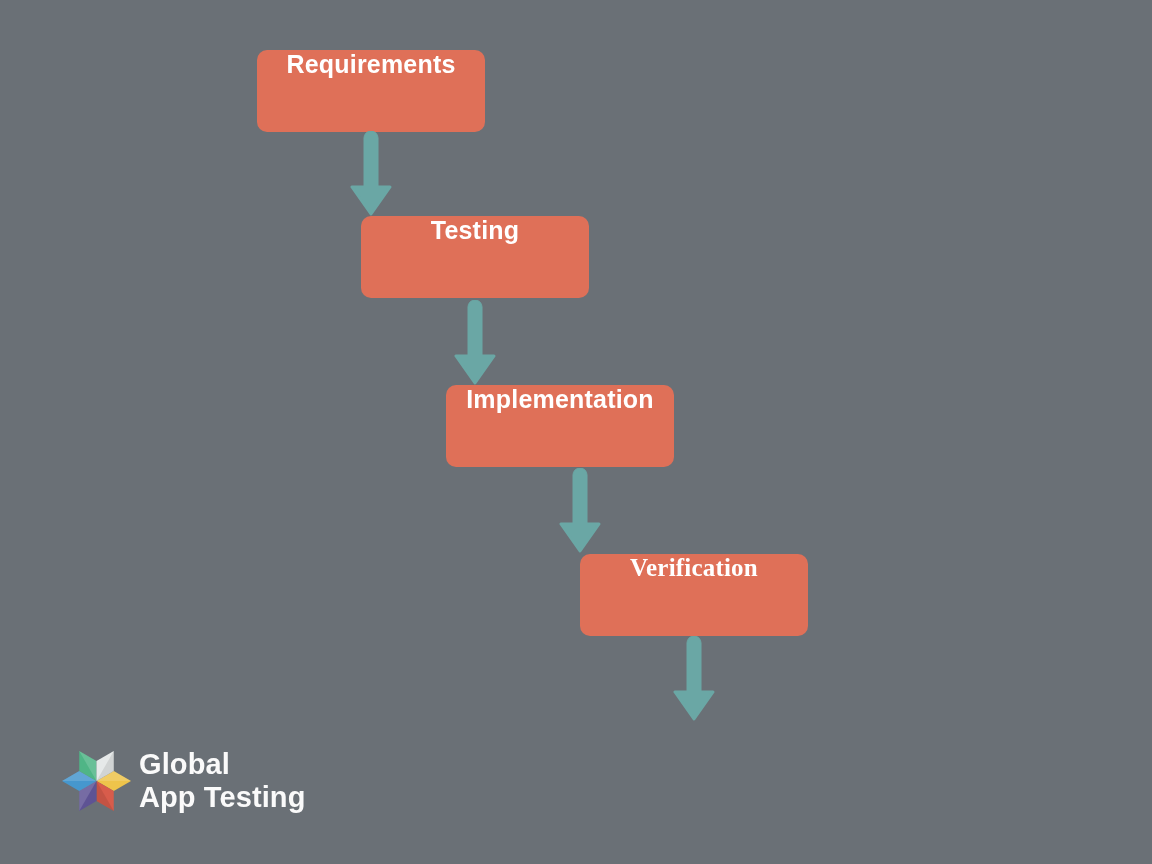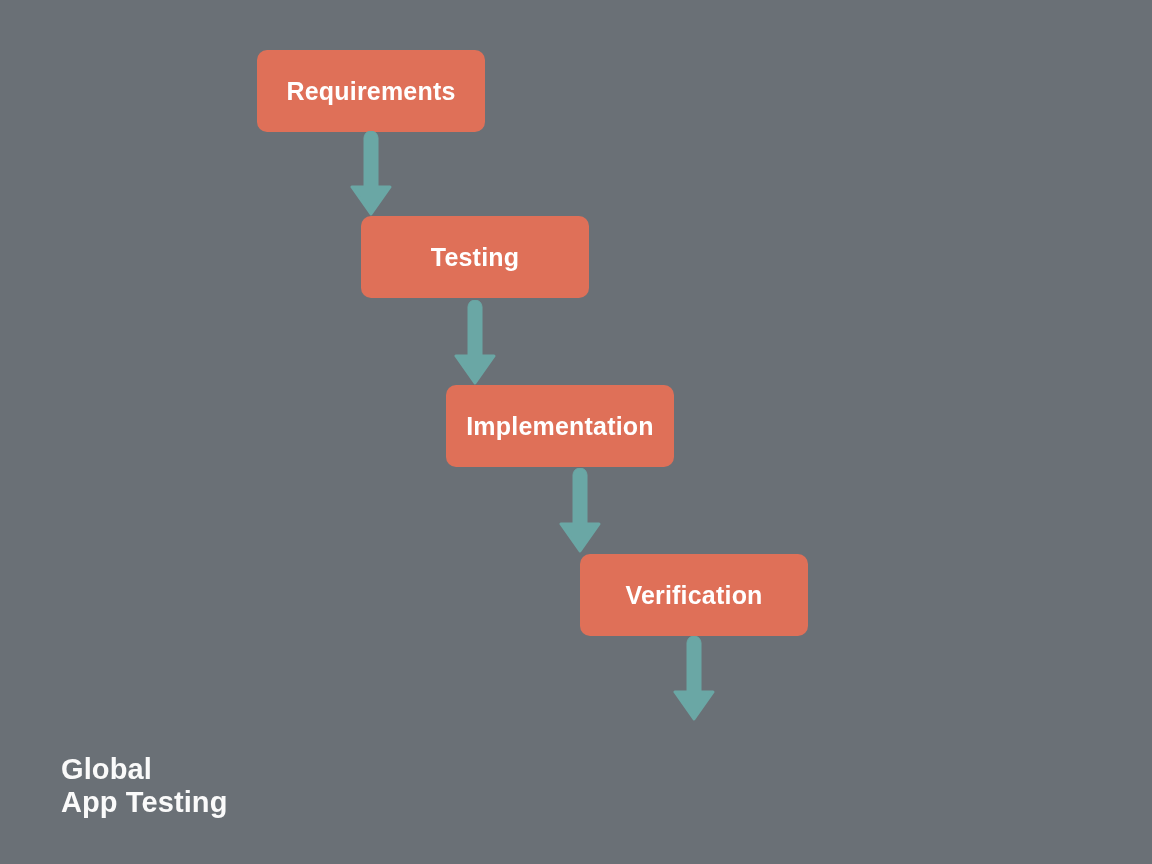--- a/index.html
+++ b/index.html
@@ -14,21 +14,21 @@
     background: var(--background, #6A7076);
     overflow: hidden;
   }
   .stage-box {
     position: absolute;
     width: 228px;
     height: 82px;
     background: var(--box, #DF7058);
     border-radius: 10px;
     display: flex;
-    align-items: center;
+    align-items: flex-start;
     justify-content: center;
   }
   .stage-label {
     color: var(--box-text, #FFFFFF);
     font-size: 25px;
     font-weight: 700;
     letter-spacing: 0.2px;
     white-space: nowrap;
   }
   .flow-arrow {
@@ -39,21 +39,20 @@
   .flow-arrow svg { display: block; }
   .flow-arrow .arrow-shape { fill: var(--arrow, #6AA7A5); stroke: var(--arrow, #6AA7A5); }
   .logo {
     position: absolute;
     left: 61px;
     top: 746px;
     height: 69px;
     display: flex;
     align-items: center;
     gap: 7px;
-    flex-direction: column;
   }
   .logo-hex { display: block; }
   .lg-green  { fill: var(--logo-green,  #4FB586); }
   .lg-white  { fill: var(--logo-white,  #E6E9E9); }
   .lg-blue   { fill: var(--logo-blue,   #4697CE); }
   .lg-yellow { fill: var(--logo-yellow, #EEC44B); }
   .lg-purple { fill: var(--logo-purple, #5E5394); }
   .lg-red    { fill: var(--logo-red,    #D85C4B); }
   .shade-light { fill: rgba(255,255,255,0.15); }
   .shade-dark  { fill: rgba(0,0,0,0.09); }
@@ -76,21 +75,21 @@
   </div>
 
   <div class="stage-box" style="left:361px; top:216px;">
     <span class="stage-label">Testing</span>
   </div>
 
   <div class="stage-box" style="left:446px; top:385px;">
     <span class="stage-label">Implementation</span>
   </div>
 
-  <div class="stage-box" style="left:580px; top:554px;">
+  <div class="stage-box" style="left:580px; top:554px;font-family:Liberation Serif, serif;">
     <span class="stage-label">Verification</span>
   </div>
 
 
   <div class="flow-arrow" style="left:349px; top:131px;">
     <svg width="44" height="85" viewBox="0 0 44 85">
       <path class="arrow-shape" stroke="none" d="M15 7 A7 7 0 0 1 29 7 L29 58 L15 58 Z"></path>
       <path class="arrow-shape" stroke-width="3" stroke-linejoin="round" d="M3 56 L41 56 L22 83 Z"></path>
     </svg>
   </div>

